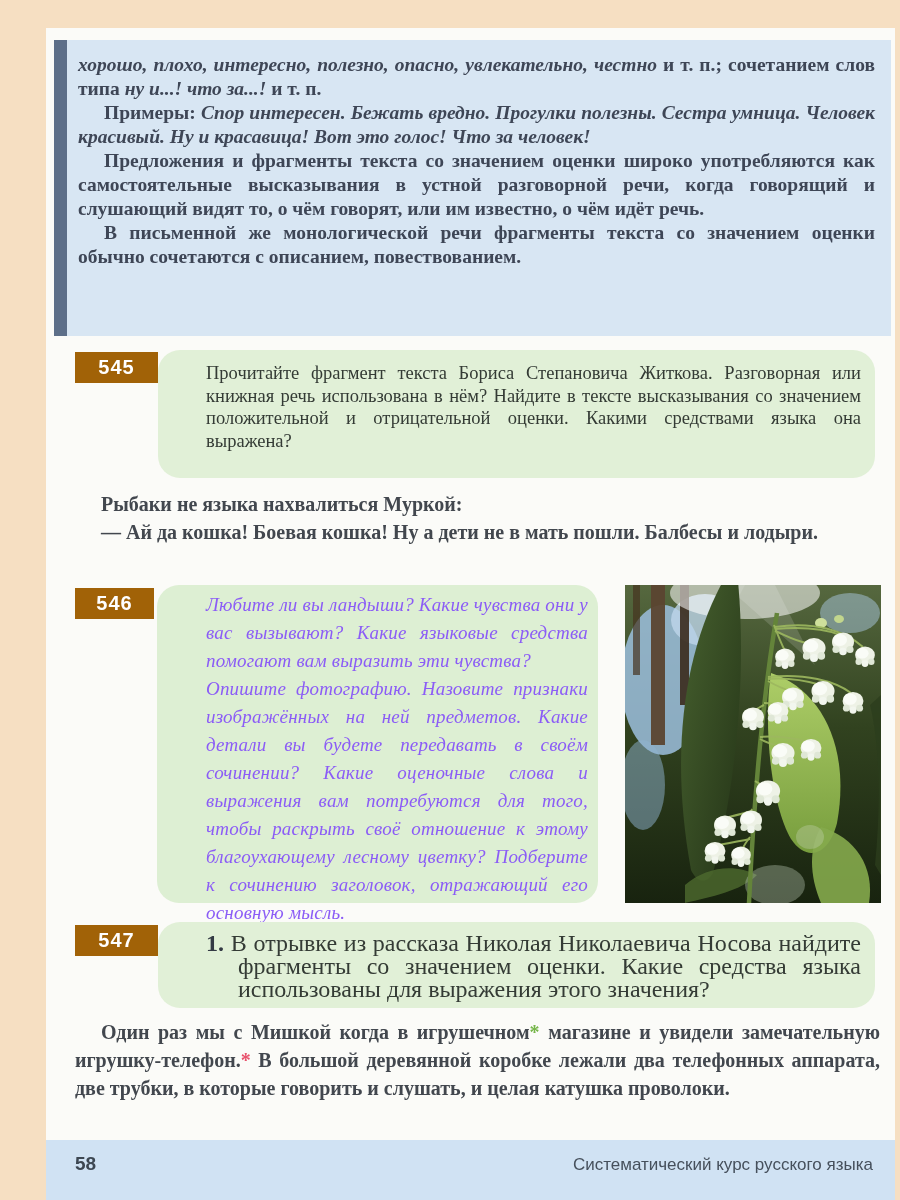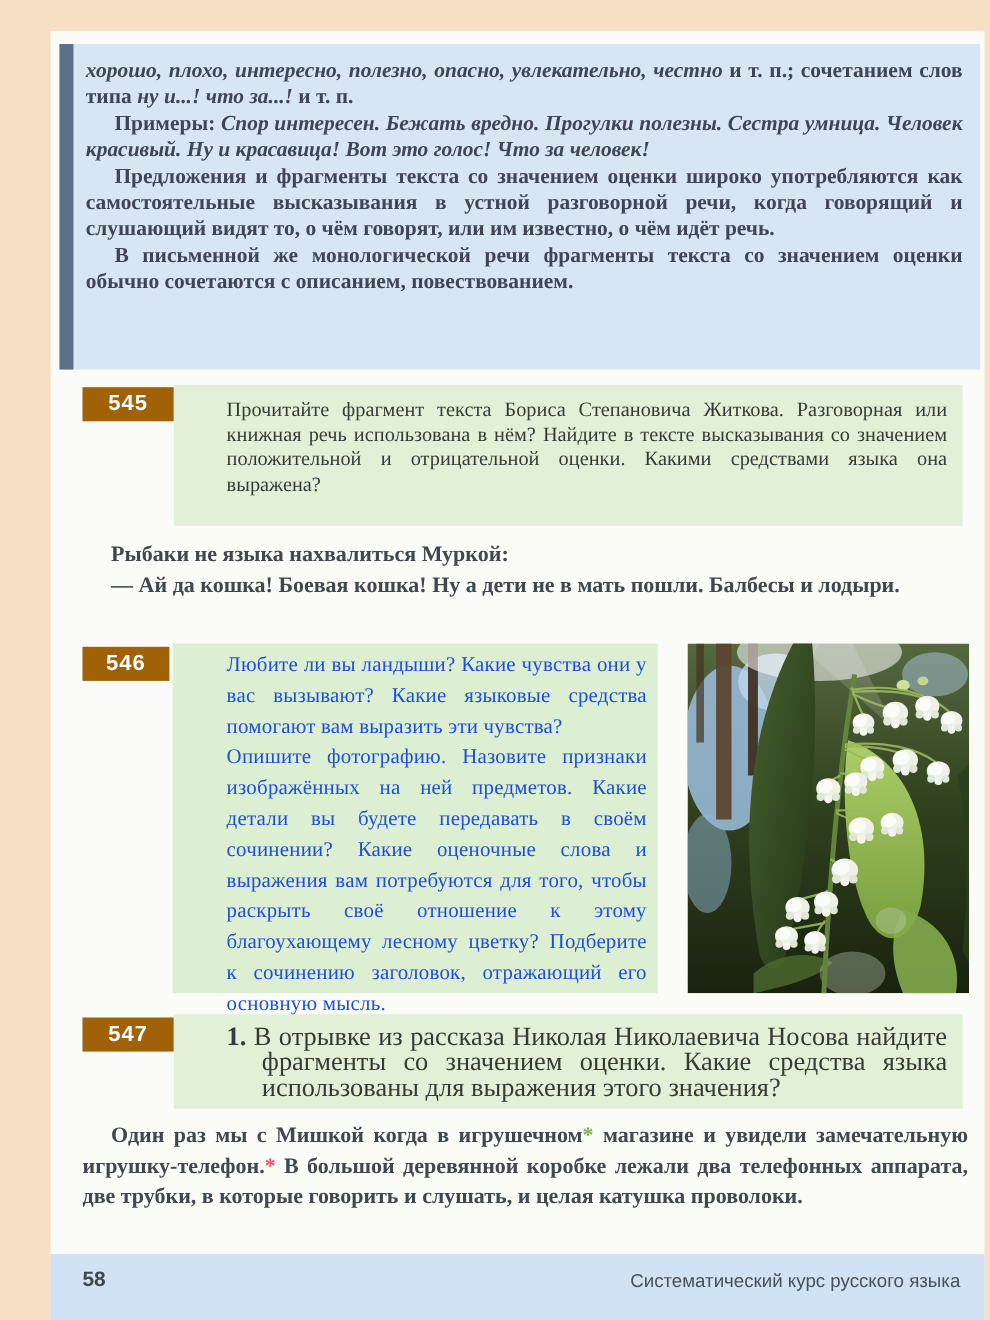--- a/index.html
+++ b/index.html
@@ -28,26 +28,26 @@
   .badge{
     position:absolute;height:31px;width:83px;
     background:#a16207;color:#ffffff;
     font-family:"Liberation Sans","DejaVu Sans",sans-serif;
     font-weight:bold;font-size:20px;letter-spacing:1px;
     display:flex;align-items:center;justify-content:center;
   }
   #badge545{left:29px;top:324px;}
   #badge546{left:29px;top:560px;width:79px;}
   #badge547{left:29px;top:897px;}
-  .green-panel{position:absolute;background:#e1f0d7;box-sizing:border-box;}
+  .green-panel{position:absolute;background:#e1f0d7;box-sizing:border-box;border-radius:22px;}
   #panel545{left:112px;top:322px;width:717px;height:128px;padding:12px 14px 0 48px;}
   #panel546{left:111px;top:557px;width:441px;height:318px;padding:6px 10px 0 49px;background:#ddefd3;}
   #panel547{left:112px;top:894px;width:717px;height:86px;padding:10px 14px 0 48px;}
   .ex-text{margin:0;font-size:18.5px;line-height:22.5px;color:#343b35;text-align:justify;}
-  .ex-text-546{margin:0;font-size:19px;line-height:28px;color:#1d4ed8;text-align:justify;letter-spacing:0.2px;}
+  .ex-text-546{margin:0;font-size:19px;line-height:28px;color:#8b5cf6;text-align:justify;letter-spacing:0.2px;font-style:italic;}
   .ex-item{margin:0;font-size:24px;line-height:23px;color:#343b35;text-align:justify;padding-left:32px;text-indent:-32px;}
   .item-num{font-weight:bold;color:#333a44;}
   
   .story{position:absolute;}
   #story545{left:29px;top:462px;width:803px;}
   #story547{left:29px;top:990px;width:805px;}
   .story-p{margin:0;font-size:20px;line-height:28px;font-weight:bold;color:#42474e;text-align:justify;}
   .story-p.ind{text-indent:26px;}
   .star-green{color:#76b64a;font-weight:bold;}
   .star-red{color:#e8506b;font-weight:bold;}

